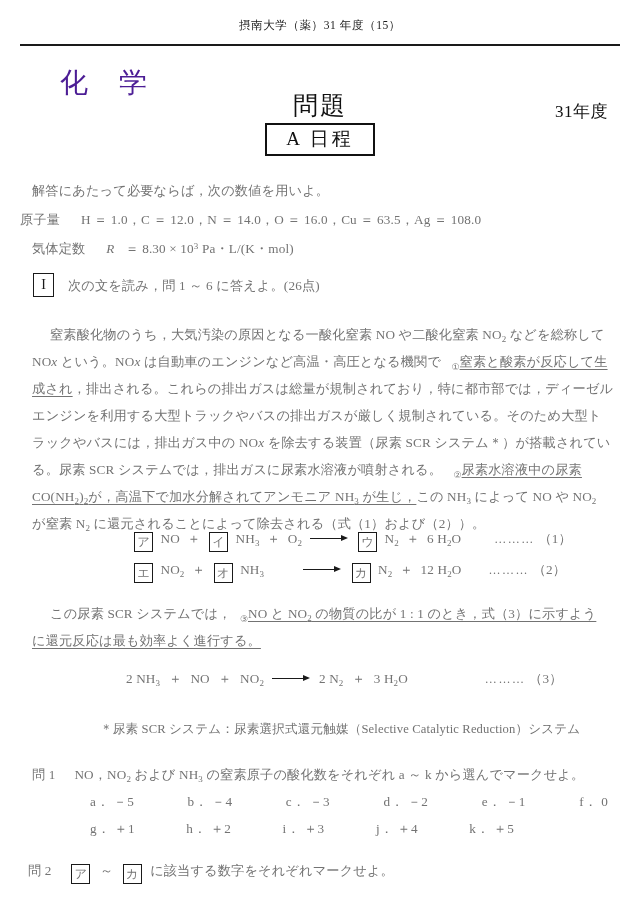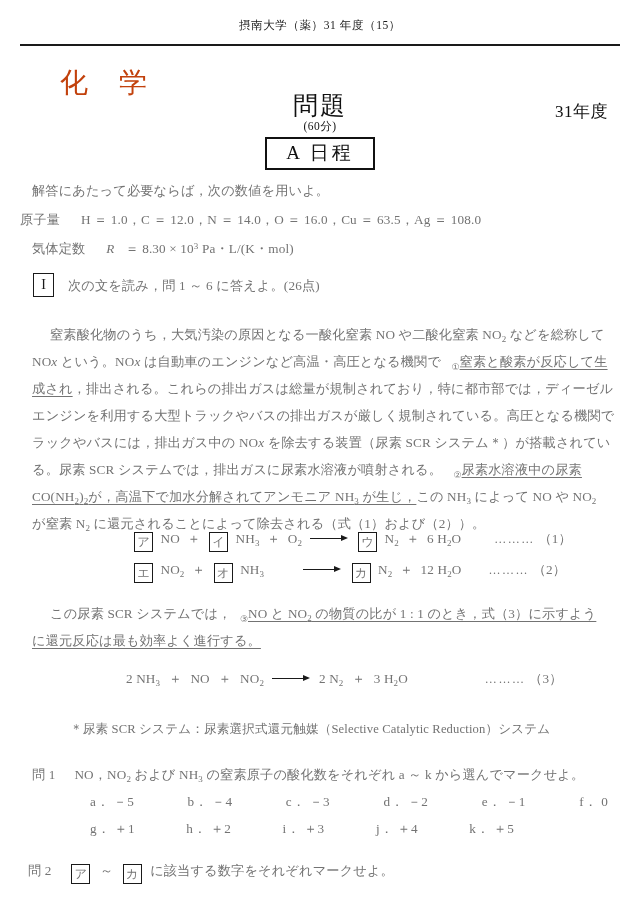--- a/index.html
+++ b/index.html
@@ -43,21 +43,21 @@
     border-top: 2px solid #1a1a1a;
   }
 
   
   .subject {
     position: absolute;
     top: 64px;
     left: 60px;
     font-size: 28px;
     letter-spacing: 12px;
-    color: #c2410c;
+    color: #4c1d95;
   }
   .center-stack {
     position: absolute;
     top: 92px;
     left: 0;
     width: 640px;
     text-align: center;
   }
   .mondai {
     font-size: 25px;
@@ -171,21 +171,20 @@
 
 <div class="page">
 
   <div class="runhead jp">摂南大学（薬）31 年度（15）</div>
   <div class="head-rule"></div>
 
   <div class="subject jp">化 学</div>
 
   <div class="center-stack">
     <div class="mondai jp">問題</div>
-    <div class="minutes jp">(60分)</div>
     <div class="nittei-wrap">
       <span class="nittei jp">A 日程</span>
     </div>
   </div>
 
   <div class="year jp">31年度</div>
 
   <div class="ln jp" style="top:182px; left:32px;">解答にあたって必要ならば，次の数値を用いよ。</div>
 
   <div class="ln" style="top:211px; left:20px;">
@@ -211,21 +210,21 @@
 
   <div class="ln" style="top:353px; left:32px;">
     <span class="lat">NO<span class="ital">x</span></span><span class="jp"> という。</span><span class="lat">NO<span class="ital">x</span></span><span class="jp"> は自動車のエンジンなど高温・高圧となる機関で</span>
     <span style="display:inline-block;width:7px;"></span><span class="mk jp">①</span><span class="jp ul">窒素と酸素が反応して生</span>
   </div>
 
   <div class="ln" style="top:380px; left:32px;">
     <span class="jp ul">成され</span><span class="jp">，排出される。これらの排出ガスは総量が規制されており，特に都市部では，ディーゼル</span>
   </div>
 
-  <div class="ln jp" style="top:407px; left:32px;">エンジンを利用する大型トラックやバスの排出ガスが厳しく規制されている。高圧となる機関で</div>
+  <div class="ln jp" style="top:407px; left:32px;">エンジンを利用する大型トラックやバスの排出ガスが厳しく規制されている。そのため大型ト</div>
 
   <div class="ln" style="top:461px; left:32px;">
     <span class="jp">る。尿素 SCR システムでは，排出ガスに尿素水溶液が噴射される。</span>
     <span style="display:inline-block;width:8px;"></span><span class="mk jp">②</span><span class="jp ul">尿素水溶液中の尿素</span>
   </div>
 
   <div class="ln" style="top:434px; left:32px;">
     <span class="jp">ラックやバスには，排出ガス中の </span><span class="lat">NO<span class="ital">x</span></span><span class="jp"> を除去する装置（尿素 SCR システム＊）が搭載されてい</span>
   </div>
 
@@ -288,21 +287,21 @@
     <span class="lat">NO<sub>2</sub></span>
     <span class="arrow"></span>
     <span class="lat">2 N<sub>2</sub></span>
     <span class="lat" style="margin:0 5px;">＋</span>
     <span class="lat">3 H<sub>2</sub>O</span>
     <span style="display:inline-block;width:70px;"></span>
     <span class="dots lat">………</span>
     <span class="jp">（3）</span>
   </div>
 
-  <div class="ln jp" style="top:721px; left:70px; font-size:12.6px;">＊尿素 SCR システム：尿素選択式還元触媒（Selective Catalytic Reduction）システム</div>
+  <div class="ln jp" style="top:721px; left:100px; font-size:12.6px;">＊尿素 SCR システム：尿素選択式還元触媒（Selective Catalytic Reduction）システム</div>
 
   <div class="ln" style="top:766px; left:32px;">
     <span class="jp">問 1</span>
     <span style="display:inline-block;width:12px;"></span>
     <span class="jp">NO，NO<sub>2</sub> および NH<sub>3</sub> の窒素原子の酸化数をそれぞれ a ～ k から選んでマークせよ。</span>
   </div>
 
   <div class="ln" style="top:793px; left:90px; letter-spacing:0.4px;">
     <span class="lat"><span>a．</span>&nbsp;<span>－5</span></span>
     <span style="display:inline-block;width:46px;"></span>

